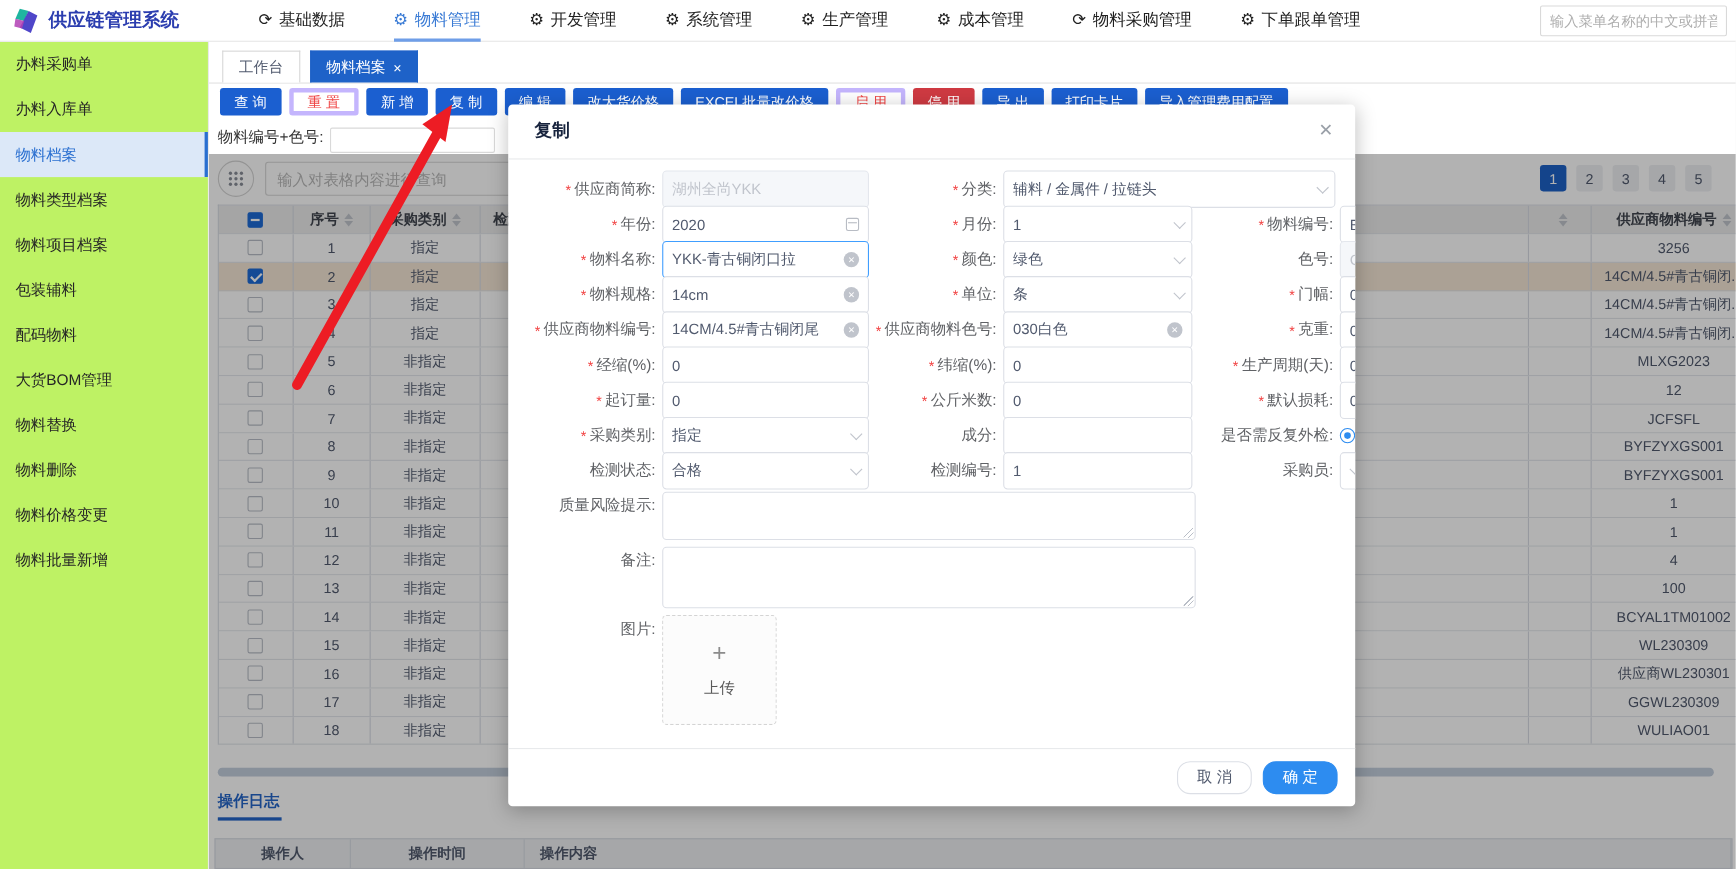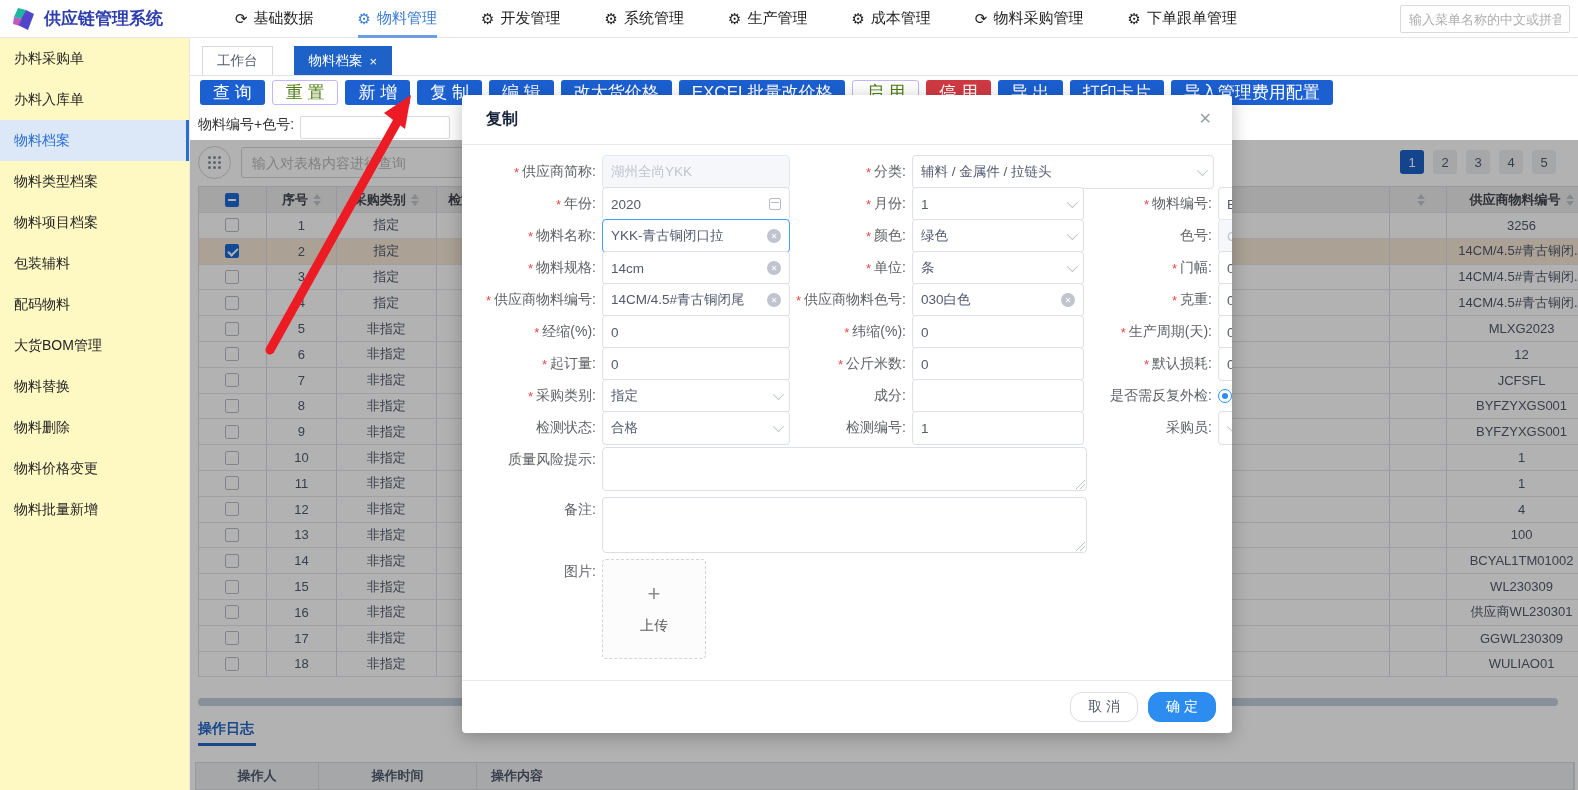--- a/index.html
+++ b/index.html
@@ -16,40 +16,40 @@
   .nav-item { display:flex; align-items:center; gap:6px; height:38px; font-size:15px;
     color:#1f1f1f; cursor:pointer; white-space:nowrap; }
   .nav-item .nav-ico { font-size:15px; line-height:1; }
   .nav-item.active { color:#3a7bd5; box-shadow:inset 0 -3px 0 #6f9ee8; }
   .nav-search { position:absolute; right:8px; top:5px; width:170px; height:28px;
     border:1px solid #d9d9d9; border-radius:2px; padding:0 8px; font-size:13px; color:#555;
     font-family:inherit; background:#fff; }
   .nav-search::placeholder { color:#aeaeae; }
 
   
-  .sidebar { position:absolute; left:0; top:38px; width:190px; height:752px; background:#fef9c3;
+  .sidebar { position:absolute; left:0; top:38px; width:190px; height:752px; background:#bef264;
     border-right:1px solid #e9e9e9; z-index:4; }
   .side-item { height:41px; line-height:41px; padding-left:14px; font-size:14px; color:#262626;
     cursor:pointer; white-space:nowrap; }
   .side-item.active { background:#dce8f8; color:#2a6fd0; box-shadow:inset -3px 0 0 #2a6fd0; }
 
   
   .content { position:absolute; left:190px; top:38px; width:1388px; height:752px; overflow:hidden; }
   .tabs-line { position:absolute; left:0; top:37px; width:1388px; height:1px; background:#e2e2e2; }
-  .tabs { position:absolute; left:12px; top:8px; display:flex; gap:21px; }
+  .tabs { position:absolute; left:12px; top:8px; display:flex; gap:9px; }
   .tab { height:29px; display:flex; align-items:center; padding:0 14px; font-size:13.5px;
     background:#fff; border:1px solid #d8d8d8; border-bottom:none; color:#515a6e; cursor:pointer; }
   .tab.active { background:#1e62c8; border-color:#1e62c8; color:#fff; }
   .tab-close { margin-left:7px; font-size:13px; line-height:1; }
 
   .toolbar { position:absolute; left:10px; top:42px; display:flex; gap:7px; }
-  .tbtn { height:25px; padding:0 13px; border-radius:3px; font-size:17px; display:flex;
+  .tbtn { height:25px; padding:0 13px; border-radius:3px; font-size:13px; display:flex;
     align-items:center; cursor:pointer; white-space:nowrap; }
   .tbtn.primary { background:#1b5fd0; color:#fff; }
-  .tbtn.plain { background:#fff; color:#4d7c0f; border:1px solid #c4b5fd; }
+  .tbtn.plain { background:#fff; color:#ef4444; border:4px solid #c4b5fd; }
   .tbtn.danger { background:#cf3a42; color:#fff; }
 
   .filter-row { position:absolute; left:8px; top:78px; display:flex; align-items:flex-start; }
   .filter-label { font-size:14px; color:#333; }
   .filter-input { width:150px; height:23px; border:1px solid #d9d9d9; border-radius:2px;
     margin-left:6px; background:#fff; font-family:inherit; padding:0 6px; }
 
   
   .qrow { position:absolute; left:8px; top:108px; display:flex; align-items:center; gap:10px; }
   .grid-btn { width:33px; height:33px; border-radius:50%; border:1px solid #d4d4d4; background:#fff;

